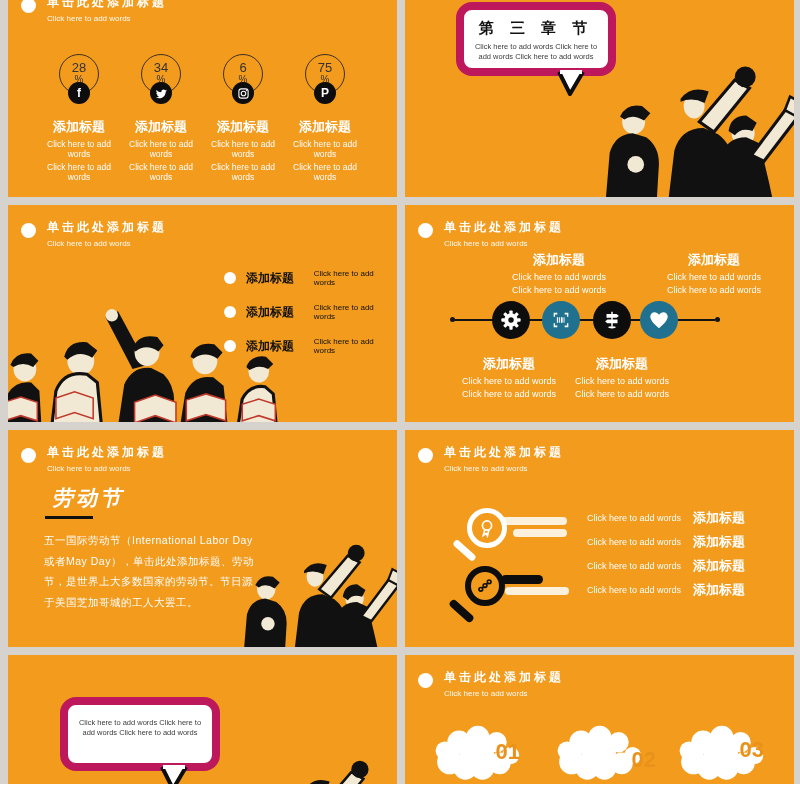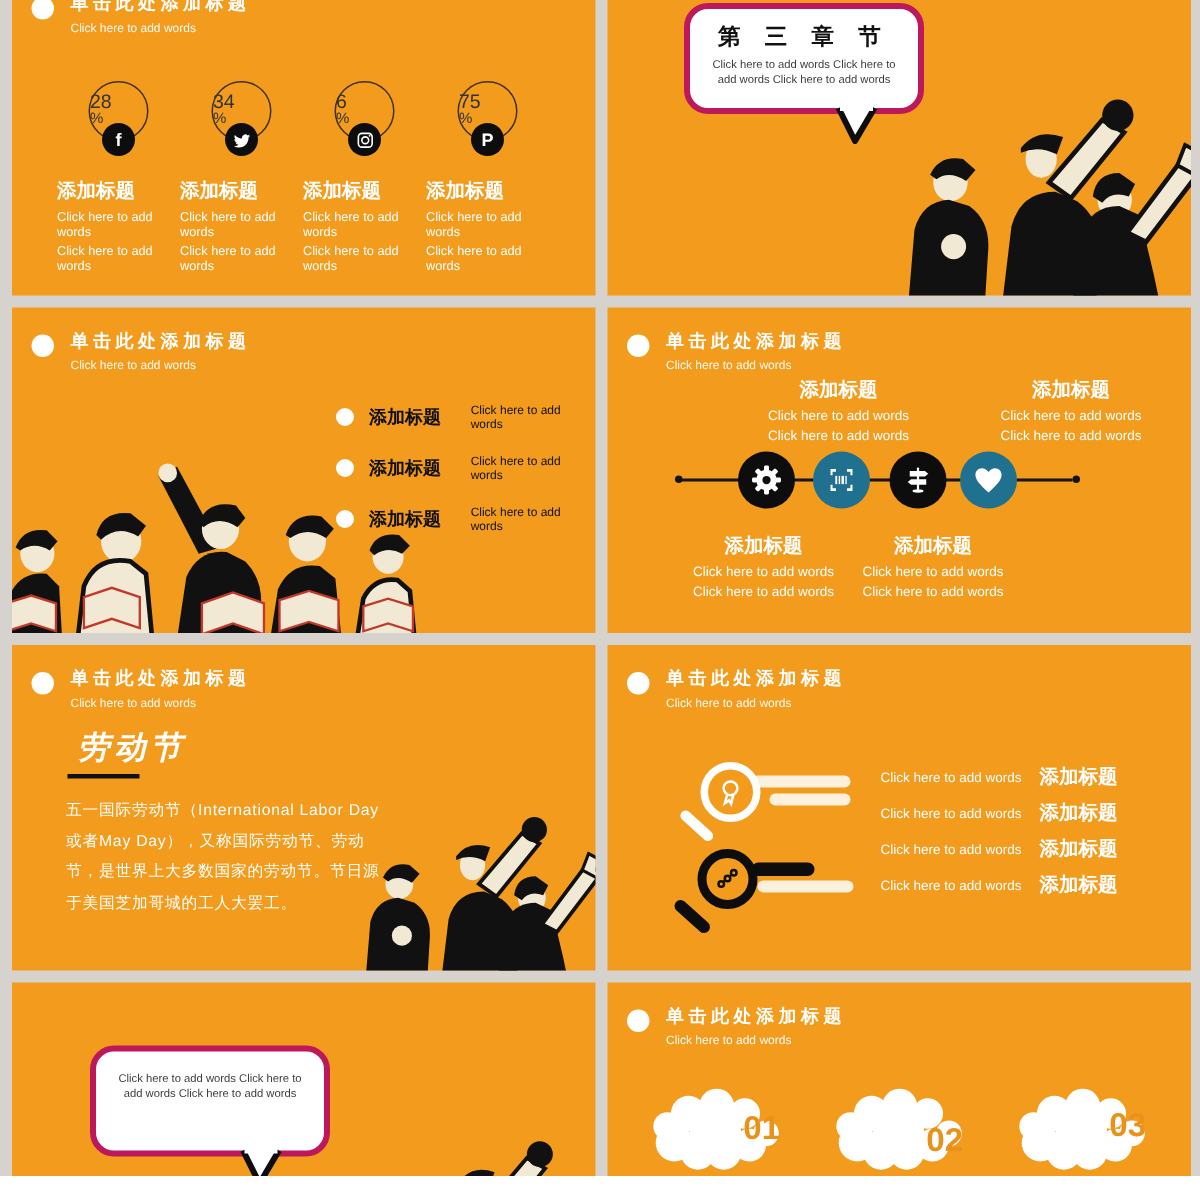--- a/index.html
+++ b/index.html
@@ -7,33 +7,33 @@
           font-family:"Liberation Sans",sans-serif;}
   .slide{position:absolute;width:389px;height:217px;background:#F29B1D;overflow:hidden;}
   
   .hdr{position:absolute;left:13px;top:14px;display:flex;}
   .hdr-dot{width:15px;height:15px;border-radius:50%;background:#fff;margin-top:4px;flex:none;}
   .hdr-text{margin-left:11px;}
   .hdr-title{color:#fff;font-size:12px;font-weight:600;letter-spacing:3px;}
   .hdr-sub{color:#fff;font-size:8px;margin-top:3px;opacity:.95;}
   
   .stats{position:absolute;left:30px;top:74px;display:flex;}
-  .stat{width:82px;text-align:left;}
+  .stat{width:82px;text-align:center;}
   .ringwrap{position:relative;width:40px;height:50px;margin:0 auto;}
   .ring{width:38px;height:38px;border:1px solid rgba(30,30,30,.85);border-radius:50%;
         color:#333;}
   .ring .val{font-size:13px;margin-top:5px;}
   .ring .unit{font-size:10px;margin-top:-1px;}
   .badge{position:absolute;left:50%;transform:translateX(-50%);top:28px;width:22px;height:22px;
          border-radius:50%;background:#0d0d0d;color:#fff;display:flex;align-items:center;justify-content:center;}
   .badge .glyph{font-size:12px;font-weight:bold;}
   .stat-title{margin-top:14px;color:#fff;font-weight:bold;font-size:13px;}
   .stat-line{color:#fff;font-size:8.5px;margin-top:3px;}
   
-  .bubble{position:absolute;width:160px;height:74px;background:#fff;border:4px solid #be185d;
+  .bubble{position:absolute;width:160px;height:74px;background:#fff;border:8px solid #be185d;
           border-radius:16px;box-sizing:border-box;text-align:center;padding-top:9px;}
   .bubble-title{font-size:15px;font-weight:bold;color:#111;letter-spacing:6px;}
   .bubble-sub{font-size:7.5px;color:#3c3c3c;width:126px;margin:4px auto 0;line-height:10px;}
   .tail{position:absolute;}
   
   .list{position:absolute;left:216px;top:64px;}
   .list-row{display:flex;align-items:center;margin-bottom:16px;}
   .list-dot{width:12px;height:12px;border-radius:50%;background:#fff;flex:none;}
   .list-title{color:#101010;font-weight:bold;font-size:12px;margin-left:10px;width:58px;}
   .list-text{color:#101010;font-size:8px;margin-left:10px;}
@@ -356,21 +356,21 @@
   <div class="slide" style="left:8px;top:430px;">
     <div class="hdr">
       <div class="hdr-dot"></div>
       <div class="hdr-text">
         <div class="hdr-title">单击此处添加标题</div>
         <div class="hdr-sub">Click here to add words</div>
       </div>
     </div>
     <div class="labor-title">劳动节</div>
     <div class="labor-underline"></div>
-    <div class="labor-para">五一国际劳动节（International Labor Day或者May Day），又称国际劳动节、劳动节，是世界上大多数国家的劳动节。节日源于美国芝加哥城的工人大罢工。</div>
+    <div class="labor-para">五一国际劳动节（International Labor Day或者May Day），单击此处添加标题、劳动节，是世界上大多数国家的劳动节。节日源于美国芝加哥城的工人大罢工。</div>
     <svg class="art" style="right:-8px;bottom:-8px;" width="185" height="118" viewBox="0 0 220 140">
         <use href="#workers-fists"></use>
       </svg>
   </div>
 
   <div class="slide" style="left:405px;top:430px;">
     <div class="hdr">
       <div class="hdr-dot"></div>
       <div class="hdr-text">
         <div class="hdr-title">单击此处添加标题</div>
@@ -435,20 +435,20 @@
         <div class="hdr-sub">Click here to add words</div>
       </div>
     </div>
     <svg class="cloud" style="left:29px;top:66px;" viewBox="0 0 110 80">
         <use href="#cloud-shape"></use>
       </svg>
     <div class="cloud-num" style="left:29px;top:84px;">01</div>
     <svg class="cloud" style="left:151px;top:66px;" viewBox="0 0 110 80">
         <use href="#cloud-shape"></use>
       </svg>
-    <div class="cloud-num" style="left:151px;top:92px;">02</div>
+    <div class="cloud-num" style="left:165px;top:92px;">02</div>
     <svg class="cloud" style="left:273px;top:66px;" viewBox="0 0 110 80">
         <use href="#cloud-shape"></use>
       </svg>
     <div class="cloud-num" style="left:273px;top:82px;">03</div>
   </div>
 
 </div>
 
 </body></html>

